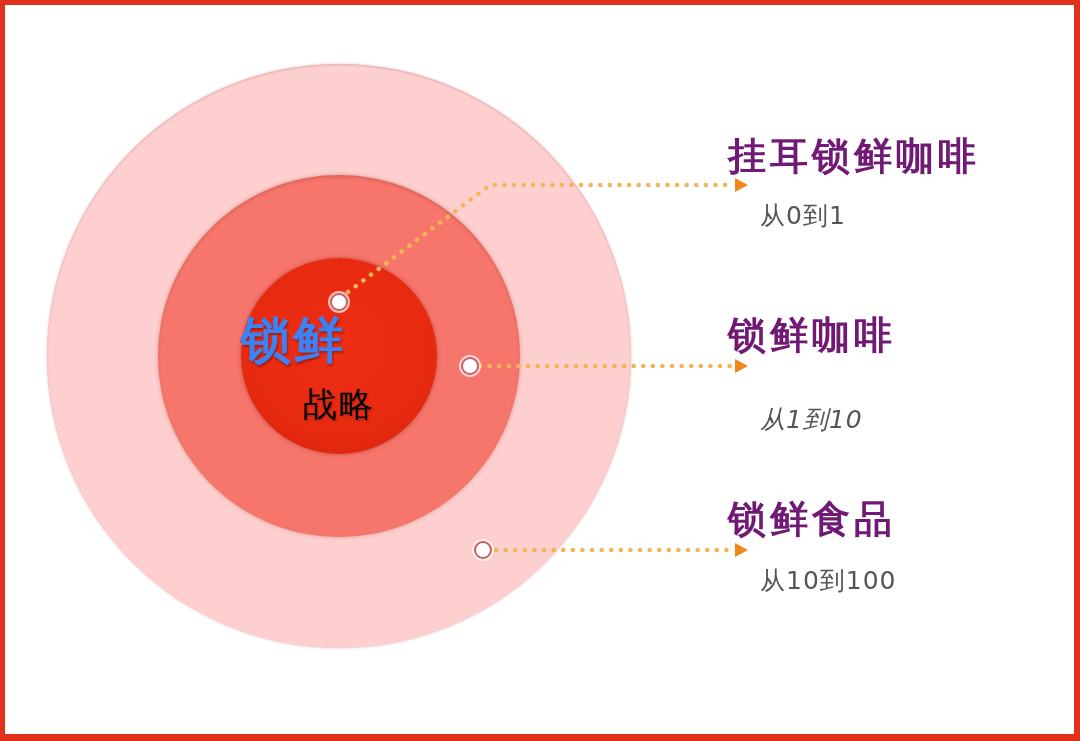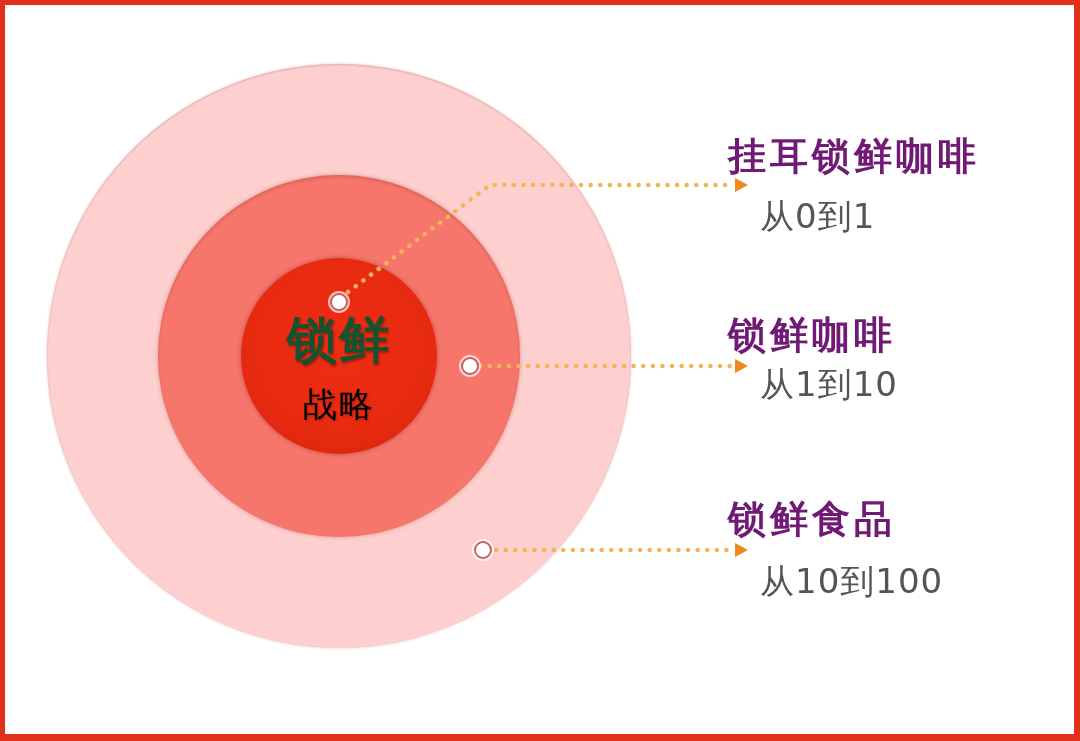--- a/index.html
+++ b/index.html
@@ -23,22 +23,22 @@
       left: 158px; top: 175px; width: 362px; height: 362px;
       background: #f6766c;
       box-shadow: 0 0 4px rgba(150,40,30,0.35), inset 0 2px 3px rgba(150,40,30,0.25);
     }
     .c-inner {
       left: 241px; top: 258px; width: 196px; height: 196px;
       background: radial-gradient(circle at 50% 45%, #ee2d14 0%, #e62a10 65%, #c91f0b 100%);
       box-shadow: 0 0 4px rgba(120,20,10,0.45);
     }
     .center-title {
-      position: absolute; left: 241px; top: 312px; width: 196px; text-align: center;
-      color: #14532d; font-size: 50px; font-weight: bold; line-height: 56px;
+      position: absolute; left: 241px; top: 312px; width: 196px; text-align: left;
+      color: #3b82f6; font-size: 50px; font-weight: bold; line-height: 56px;
       letter-spacing: 2px;
       text-shadow: 1px 2px 2px rgba(120,20,10,0.6);
     }
     .center-sub {
       position: absolute; left: 241px; top: 384px; width: 196px; text-align: center;
       color: #000000; font-size: 34px; line-height: 40px; letter-spacing: 2px;
       text-shadow: 1px 1px 2px rgba(120,20,10,0.5);
     }
     .marker {
       position: absolute; width: 14px; height: 14px; border-radius: 50%;
@@ -46,21 +46,21 @@
       box-shadow: 0 0 0 2px rgba(255,255,255,0.7);
     }
     svg.lines { position: absolute; left: 0; top: 0; }
     .label-title {
       position: absolute; left: 728px; color: #701a75;
       font-size: 38px; font-weight: bold; letter-spacing: 4px; line-height: 44px;
       white-space: nowrap;
     }
     .label-sub {
       position: absolute; left: 760px; color: #555555;
-      font-size: 34px; line-height: 40px; letter-spacing: 1px;
+      font-size: 25px; line-height: 40px; letter-spacing: 1px;
       white-space: nowrap;
     }
   </style>
 </head>
 <body>
 
 <div class="frame"></div>
 
 <div class="circle c-outer"></div>
 <div class="circle c-middle"></div>
@@ -83,16 +83,16 @@
 </svg>
 
 <div class="marker" style="left:330px; top:293px;"></div>
 <div class="marker" style="left:461px; top:357px;"></div>
 <div class="marker" style="left:474px; top:541px;"></div>
 
 <div class="label-title" style="top:134px;">挂耳锁鲜咖啡</div>
 <div class="label-sub" style="top:196px;">从0到1</div>
 
 <div class="label-title" style="top:313px;">锁鲜咖啡</div>
-<div class="label-sub" style="top:364px;">从1到10</div>
+<div class="label-sub" style="top:400px;font-style:italic;">从1到10</div>
 
 <div class="label-title" style="top:497px;">锁鲜食品</div>
 <div class="label-sub" style="top:561px;text-align:right;">从10到100</div>
 
 </body></html>

